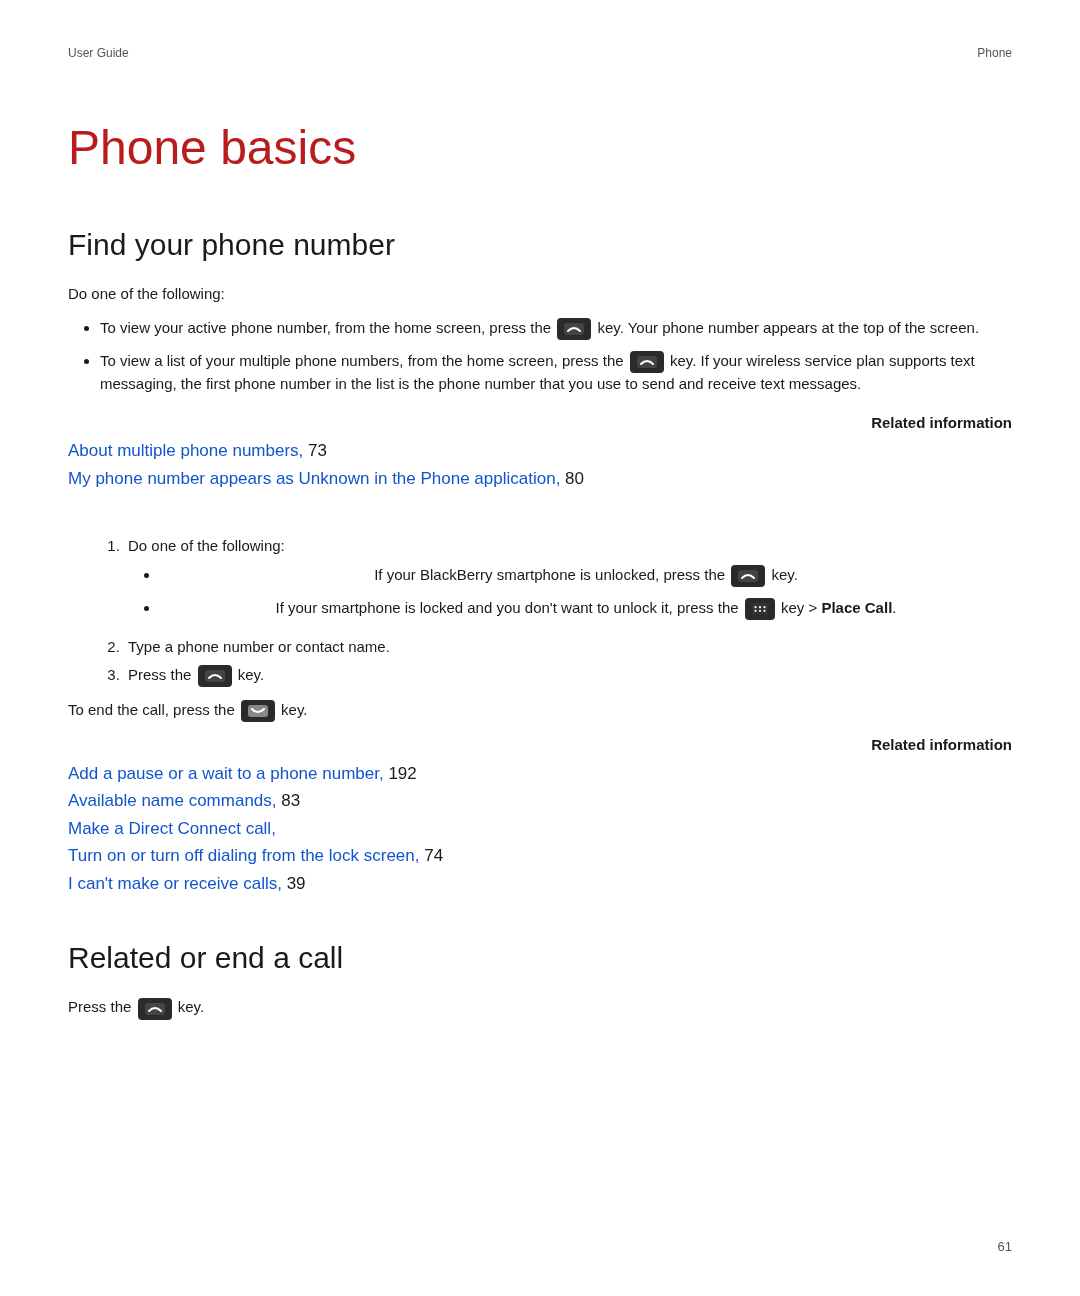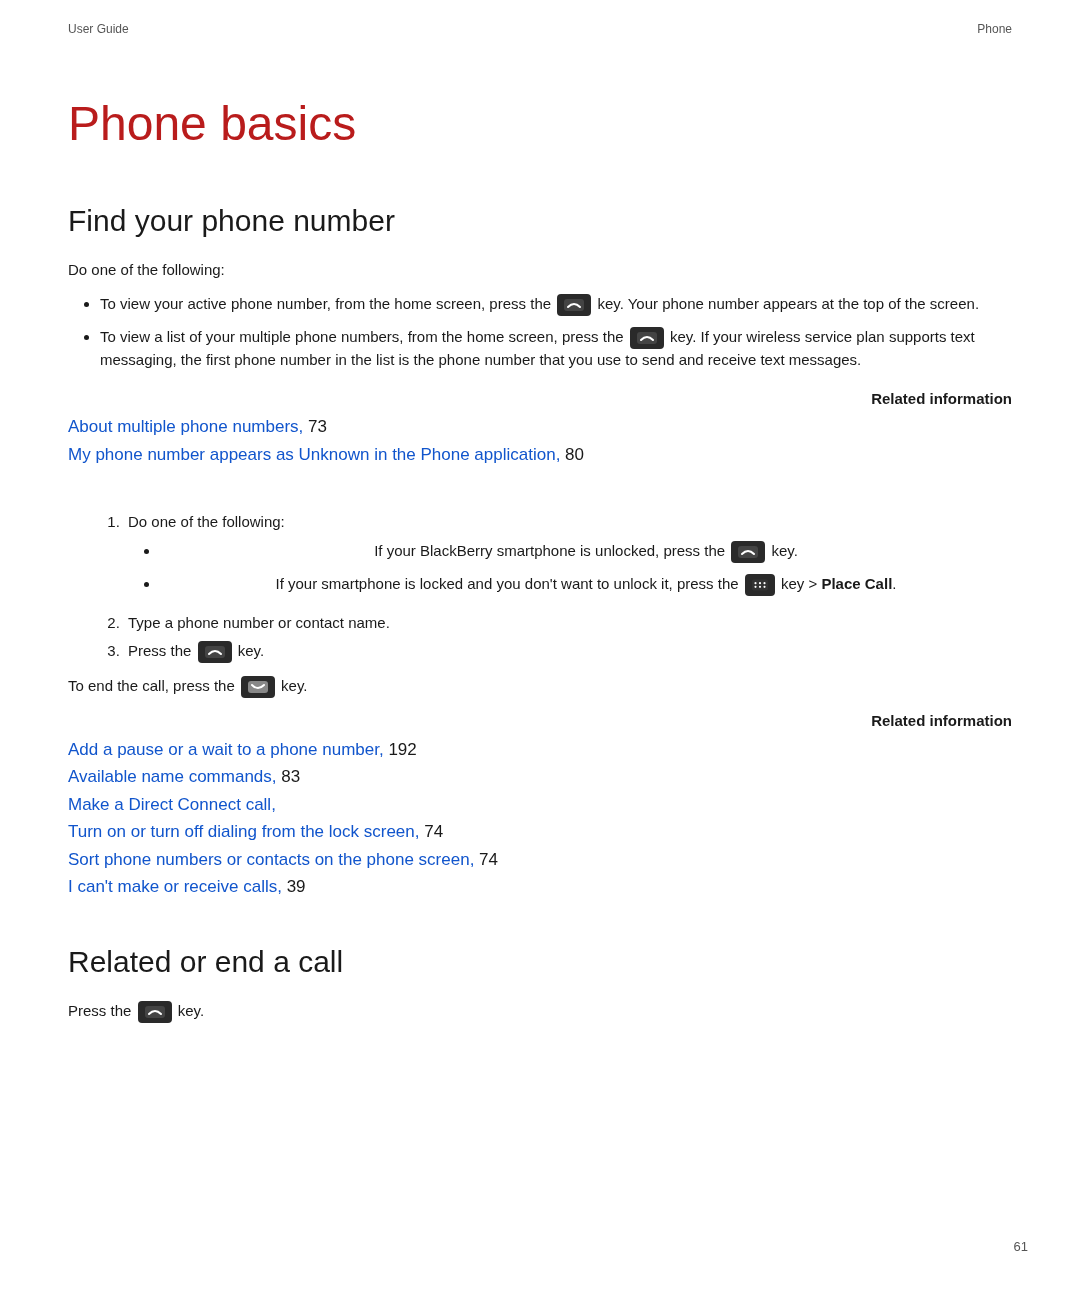--- a/index.html
+++ b/index.html
@@ -15,21 +15,21 @@
       font-size: 15px;
       line-height: 1.5;
       width: 1080px;
       min-height: 1296px;
       position: relative;
     }
 
     .page-header {
       display: flex;
       justify-content: space-between;
-      padding: 20px 68px 0 68px;
+      padding: 44px 68px 0 68px;
       font-size: 12px;
       color: #555;
     }
 
     .page-content {
       padding: 60px 68px 60px 68px;
     }
 
     .page-title {
       font-size: 48px;
@@ -142,21 +142,21 @@
       height: 22px;
     }
 
     .bold-text {
       font-weight: bold;
     }
 
     .page-number {
       position: absolute;
       bottom: 40px;
-      right: 52px;
+      right: 68px;
       font-size: 13px;
       color: #555;
     }
   </style>
 </head>
 <body>
 
 <div class="page-header">
   <span>User Guide</span>
   <span>Phone</span>
@@ -273,23 +273,20 @@
         <li>
           <a href="#">Available name commands,</a> 83
         </li>
         <li>
           <a href="#">Make a Direct Connect call,</a>
         </li>
         <li>
           <a href="#">Turn on or turn off dialing from the lock screen,</a> 74
         </li>
         <li>
-          <a href="#">Sort phone numbers or contacts on the phone screen,</a> 74
-        </li>
-        <li>
           <a href="#">I can't make or receive calls,</a> 39
         </li>
       </ul>
     </div>
   </div>
 
   <div class="section">
     <h2 class="section-title">Related or end a call</h2>
     <p>
       Press the

